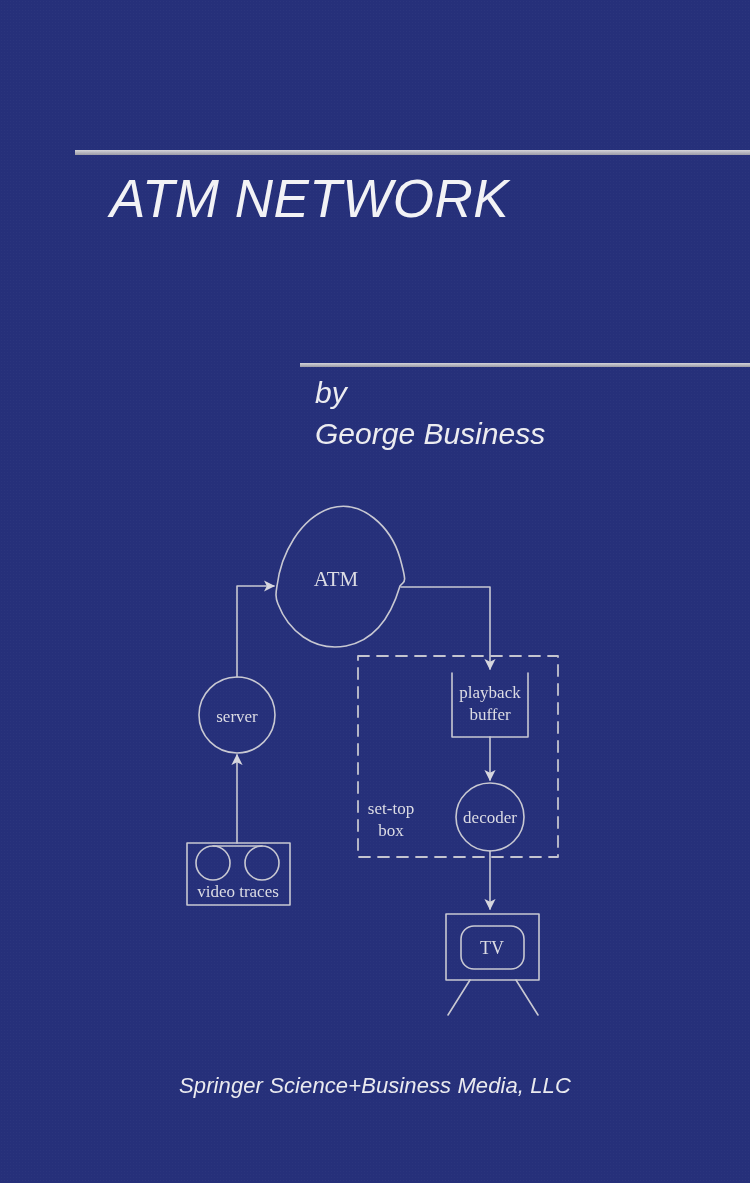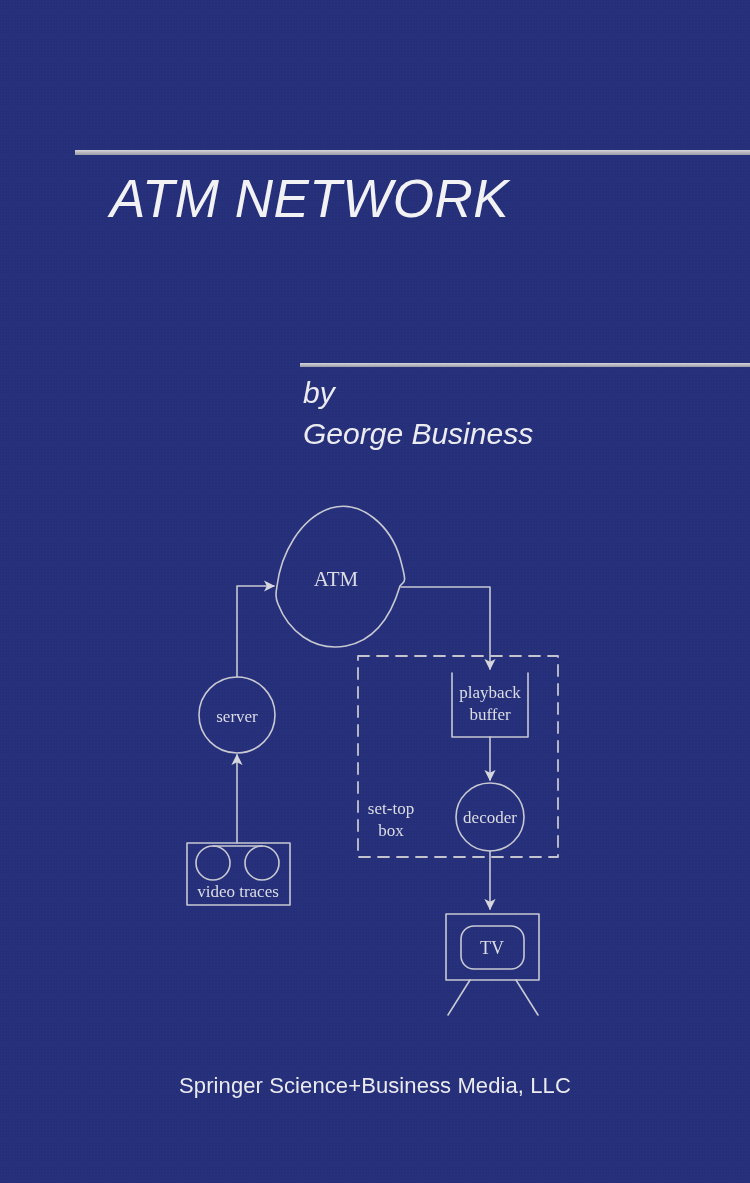--- a/index.html
+++ b/index.html
@@ -72,40 +72,42 @@
     top: 372px;
     width: 440px;
   }
   .author-line {
     font-size: 30px;
     font-style: italic;
     font-weight: 400;
     color: #ececf0;
     line-height: 1.38;
     white-space: nowrap;
+    margin-left: 12px;
   }
 
   #diagram {
     position: absolute;
     left: 0;
     top: 470;
     width: 750px;
     height: 560px;
   }
 
   #publisher {
     position: absolute;
     left: 0;
     top: 1073px;
     width: 750px;
     text-align: center;
     font-size: 22px;
     color: #eaeaef;
     letter-spacing: 0.1px;
     white-space: nowrap;
+    font-style: italic;
   }
 
   .dg-label {
     font-family: "Liberation Serif", serif;
     fill: #dcdce4;
   }
 </style>
 </head>
 <body>
 

